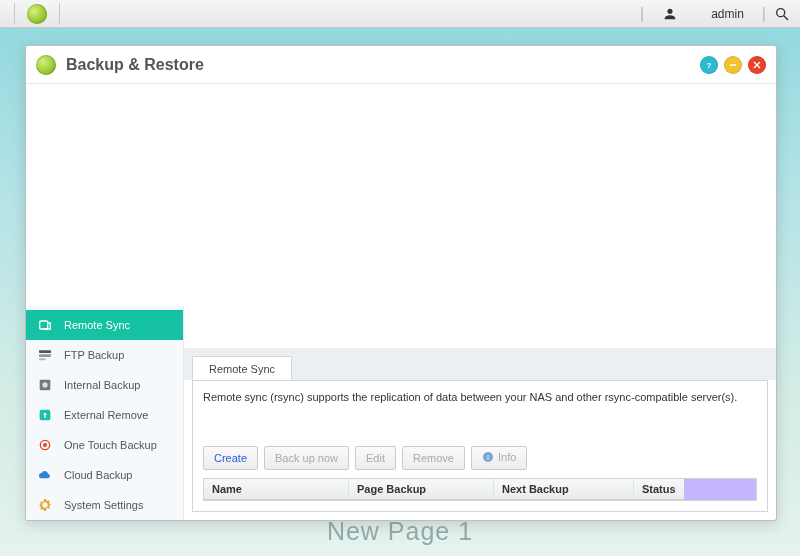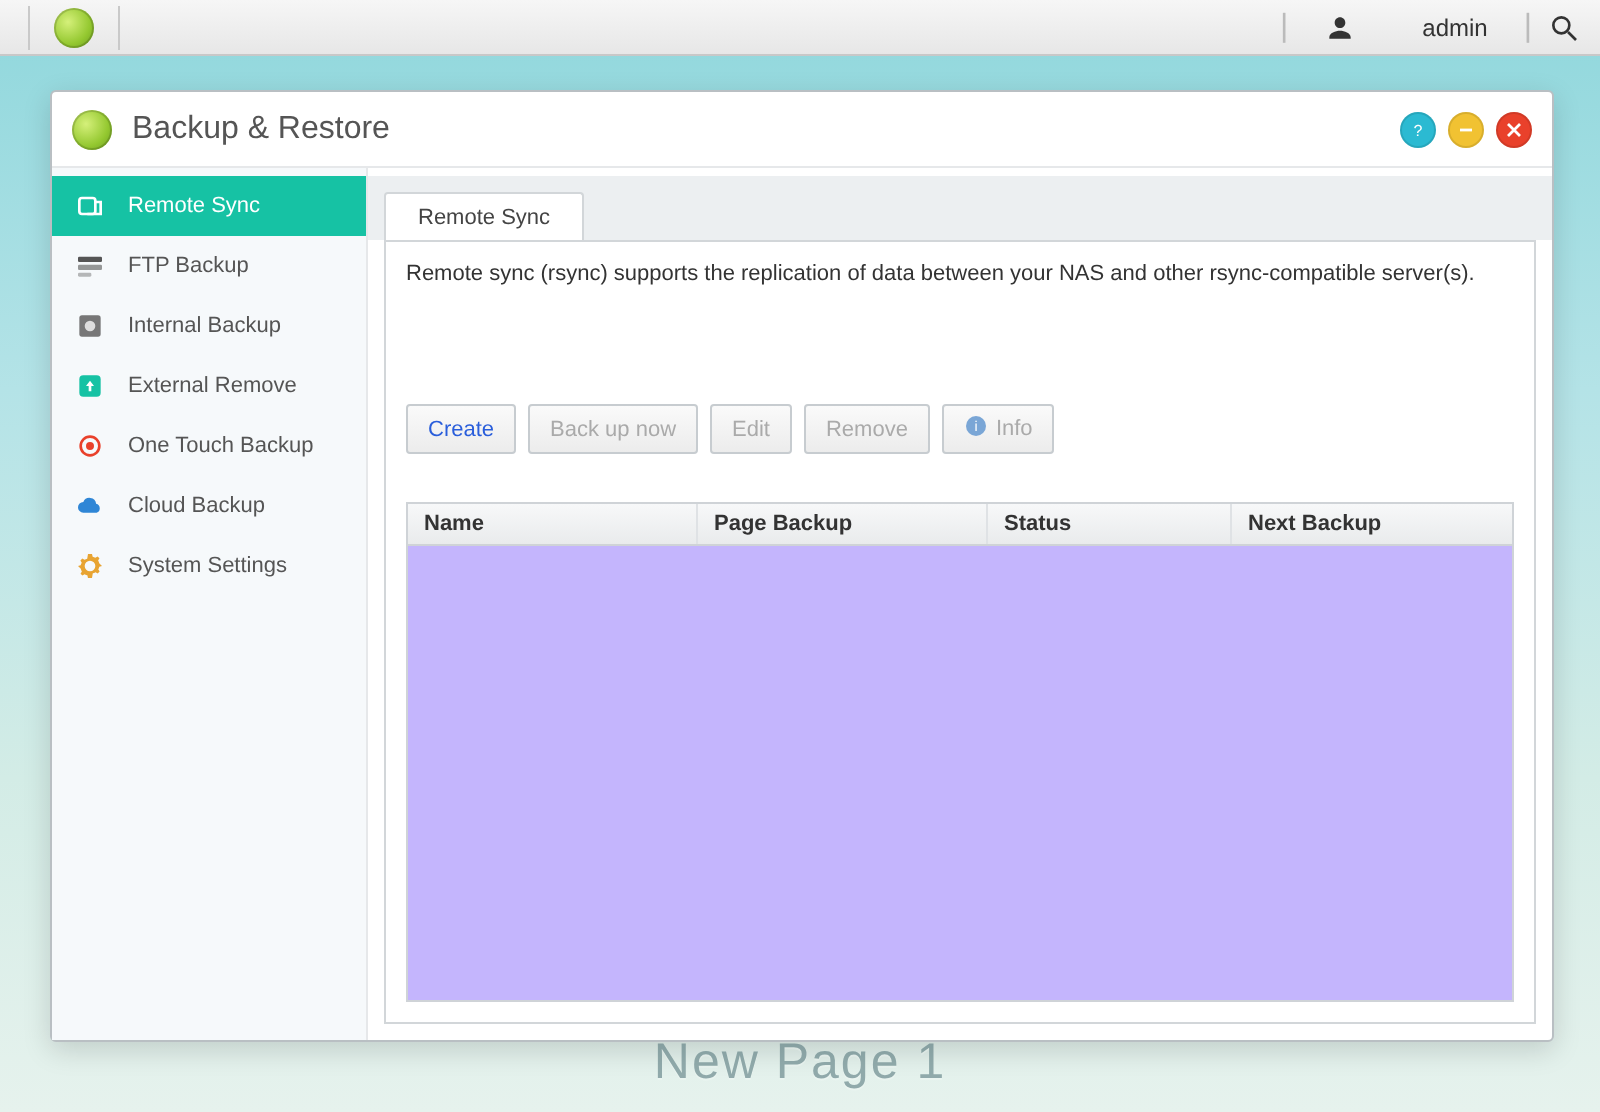--- a/index.html
+++ b/index.html
@@ -33,57 +33,58 @@
   
   .window {
     position: absolute; left: 25px; top: 45px; width: 752px; height: 476px;
     background: #fff; border: 1px solid #b9bfc3; border-radius: 3px;
     box-shadow: 0 4px 14px rgba(0,0,0,.15);
     display: flex; flex-direction: column;
   }
   .titlebar {
     height: 38px; display: flex; align-items: center; padding: 0 10px;
     border-bottom: 1px solid #e6e8ea;
+    font-weight: bold;
   }
   .titlebar .app-icon {
     width: 20px; height: 20px; border-radius: 50%;
     background: radial-gradient(circle at 35% 35%, #d5f07a, #94c830 60%, #6a9a1f 100%);
     box-shadow: inset 0 0 0 1px rgba(0,0,0,.15); margin-right: 10px;
   }
   .titlebar .title { font-size: 16px; color: #555; }
   .titlebar .spacer { flex: 1; }
   .title-btn { width:18px; height:18px; border-radius:50%; margin-left:6px; display:flex; align-items:center; justify-content:center; box-shadow: inset 0 0 0 1px rgba(0,0,0,.1); cursor:pointer; }
   .tb-help  { background:#2bbad2; }
   .tb-min   { background:#f1c232; }
   .tb-close { background:#e9412b; }
   .title-btn svg { width:10px; height:10px; }
 
   
-  .win-body { flex:1; display:flex; min-height:0; }
+  .win-body { flex:1; display:flex; min-height:0;align-items:flex-end; }
   .sidebar {
     width: 158px; background:#f6f9fb; border-right:1px solid #e6e8ea;
     display:flex; flex-direction:column; padding-top:4px;
   }
   .side-item { display:flex; align-items:center; gap:10px; height:30px; padding:0 10px; font-size:11px; color:#555; cursor:pointer; }
   .side-item.active { background:#16c2a4; color:#fff; }
   .side-icon { width:18px; height:18px; display:flex; align-items:center; justify-content:center; }
   .side-icon svg { width:16px; height:16px; }
 
   .main { flex:1; display:flex; flex-direction:column; padding-top:4px; min-width:0; }
   .tabstrip { height:32px; background:#eceff1; display:flex; align-items:flex-end; padding-left:8px; }
   .tab { background:#fff; border:1px solid #d2d6d9; border-bottom:none; padding:6px 16px; font-size:11px; color:#444; border-radius:2px 2px 0 0; margin-bottom:-1px; cursor:pointer; }
-  .content { border:1px solid #d2d6d9; margin:0 8px 8px 8px; flex:1; background:#fff; padding:10px; display:flex; flex-direction:column; min-height:0;gap:16px; }
+  .content { border:1px solid #d2d6d9; margin:0 8px 8px 8px; flex:1; background:#fff; padding:10px; display:flex; flex-direction:column; min-height:0; }
   .desc { font-size:11px; color:#333; margin-bottom:8px; }
   .toolbar { display:flex; gap:6px; margin-bottom:8px; }
   .btn { font-size:11px; padding:4px 10px; background:linear-gradient(#fafafa,#ececec); border:1px solid #c7ccd0; border-radius:2px; color:#555; cursor:pointer;margin-top:35px; }
   .btn.primary { color:#2a5edb; }
   .btn.disabled { color:#aaa; cursor:default; }
   .btn .i { display:inline-block; vertical-align:middle; margin-right:4px; }
 
-  .grid { border:1px solid #cfd3d7; flex:1; display:flex; flex-direction:column; background:#c4b5fd; min-height:0; }
+  .grid { border:1px solid #cfd3d7; flex:1; display:flex; flex-direction:row; background:#c4b5fd; min-height:0; }
   .grid-head { display:flex; background:linear-gradient(#f7f8f9,#e9ebec); border-bottom:1px solid #cfd3d7; }
   .gh { font-size:11px; font-weight:bold; color:#333; padding:4px 8px; border-right:1px solid #dfe2e5; }
   .gh:last-child { border-right:none; }
   .c-name   { flex:0 0 145px; }
   .c-last   { flex:0 0 145px; }
   .c-next   { flex:0 0 140px; }
   .c-status { flex:1; }
   .grid-body { flex:1; }
 
   
@@ -220,22 +221,22 @@
             <span class="i"><svg width="12" height="12" viewBox="0 0 24 24">
                   <circle cx="12" cy="12" r="10" fill="#7aa6d6"></circle>
                   <text x="12" y="17" text-anchor="middle" font-size="14" fill="#fff">i</text>
                 </svg></span><span>Info</span>
           </button>
         </div>
         <div class="grid">
           <div class="grid-head">
             <div class="gh c-name">Name</div>
             <div class="gh c-last">Page Backup</div>
+            <div class="gh c-next">Next Backup</div>
             <div class="gh c-status">Status</div>
-            <div class="gh c-next">Next Backup</div>
           </div>
           <div class="grid-body"></div>
         </div>
       </div>
     </div>
   </div>
 </div>
 
 <div class="bg-label">New Page 1</div>
 

